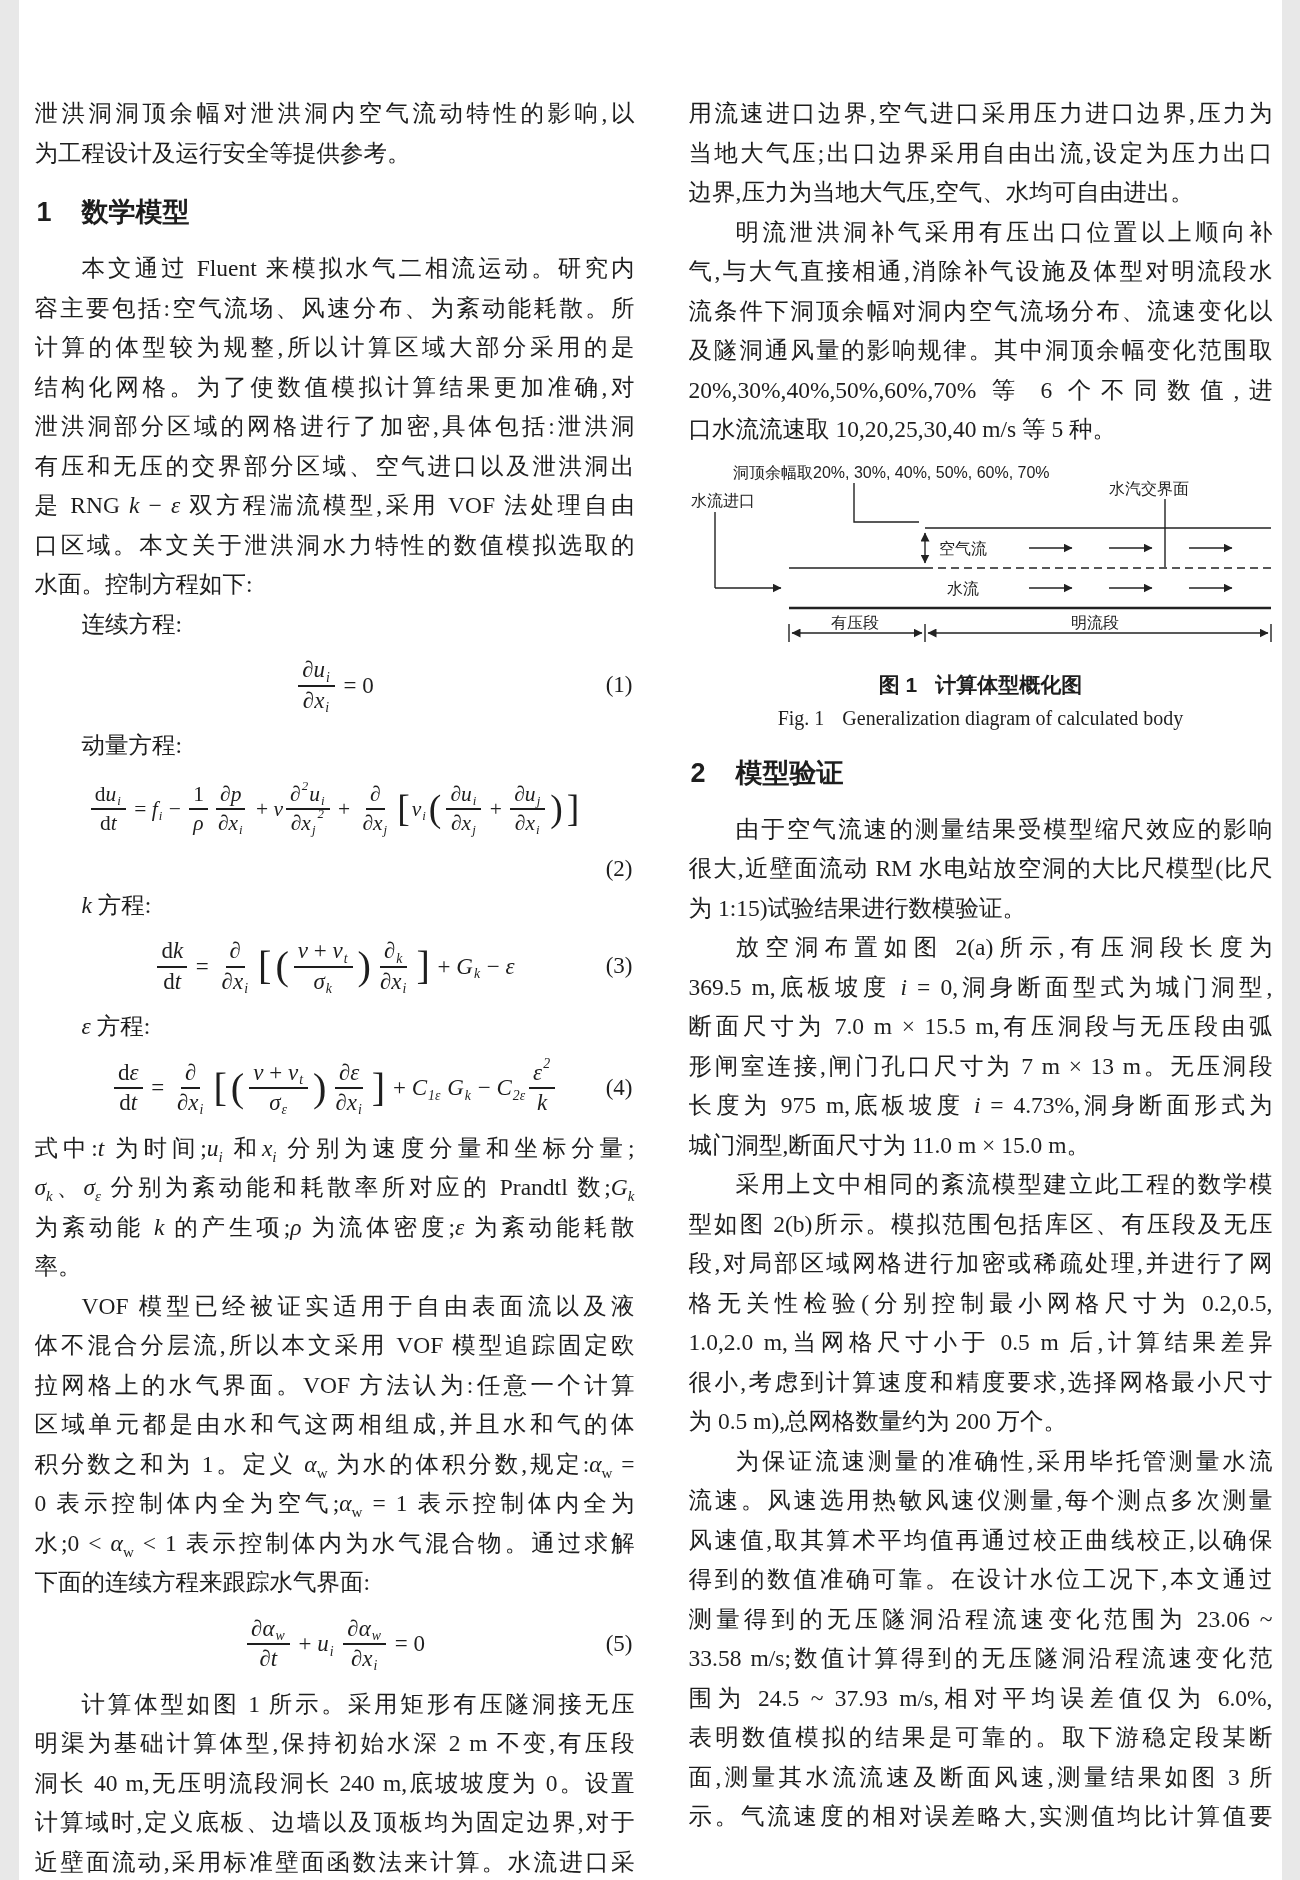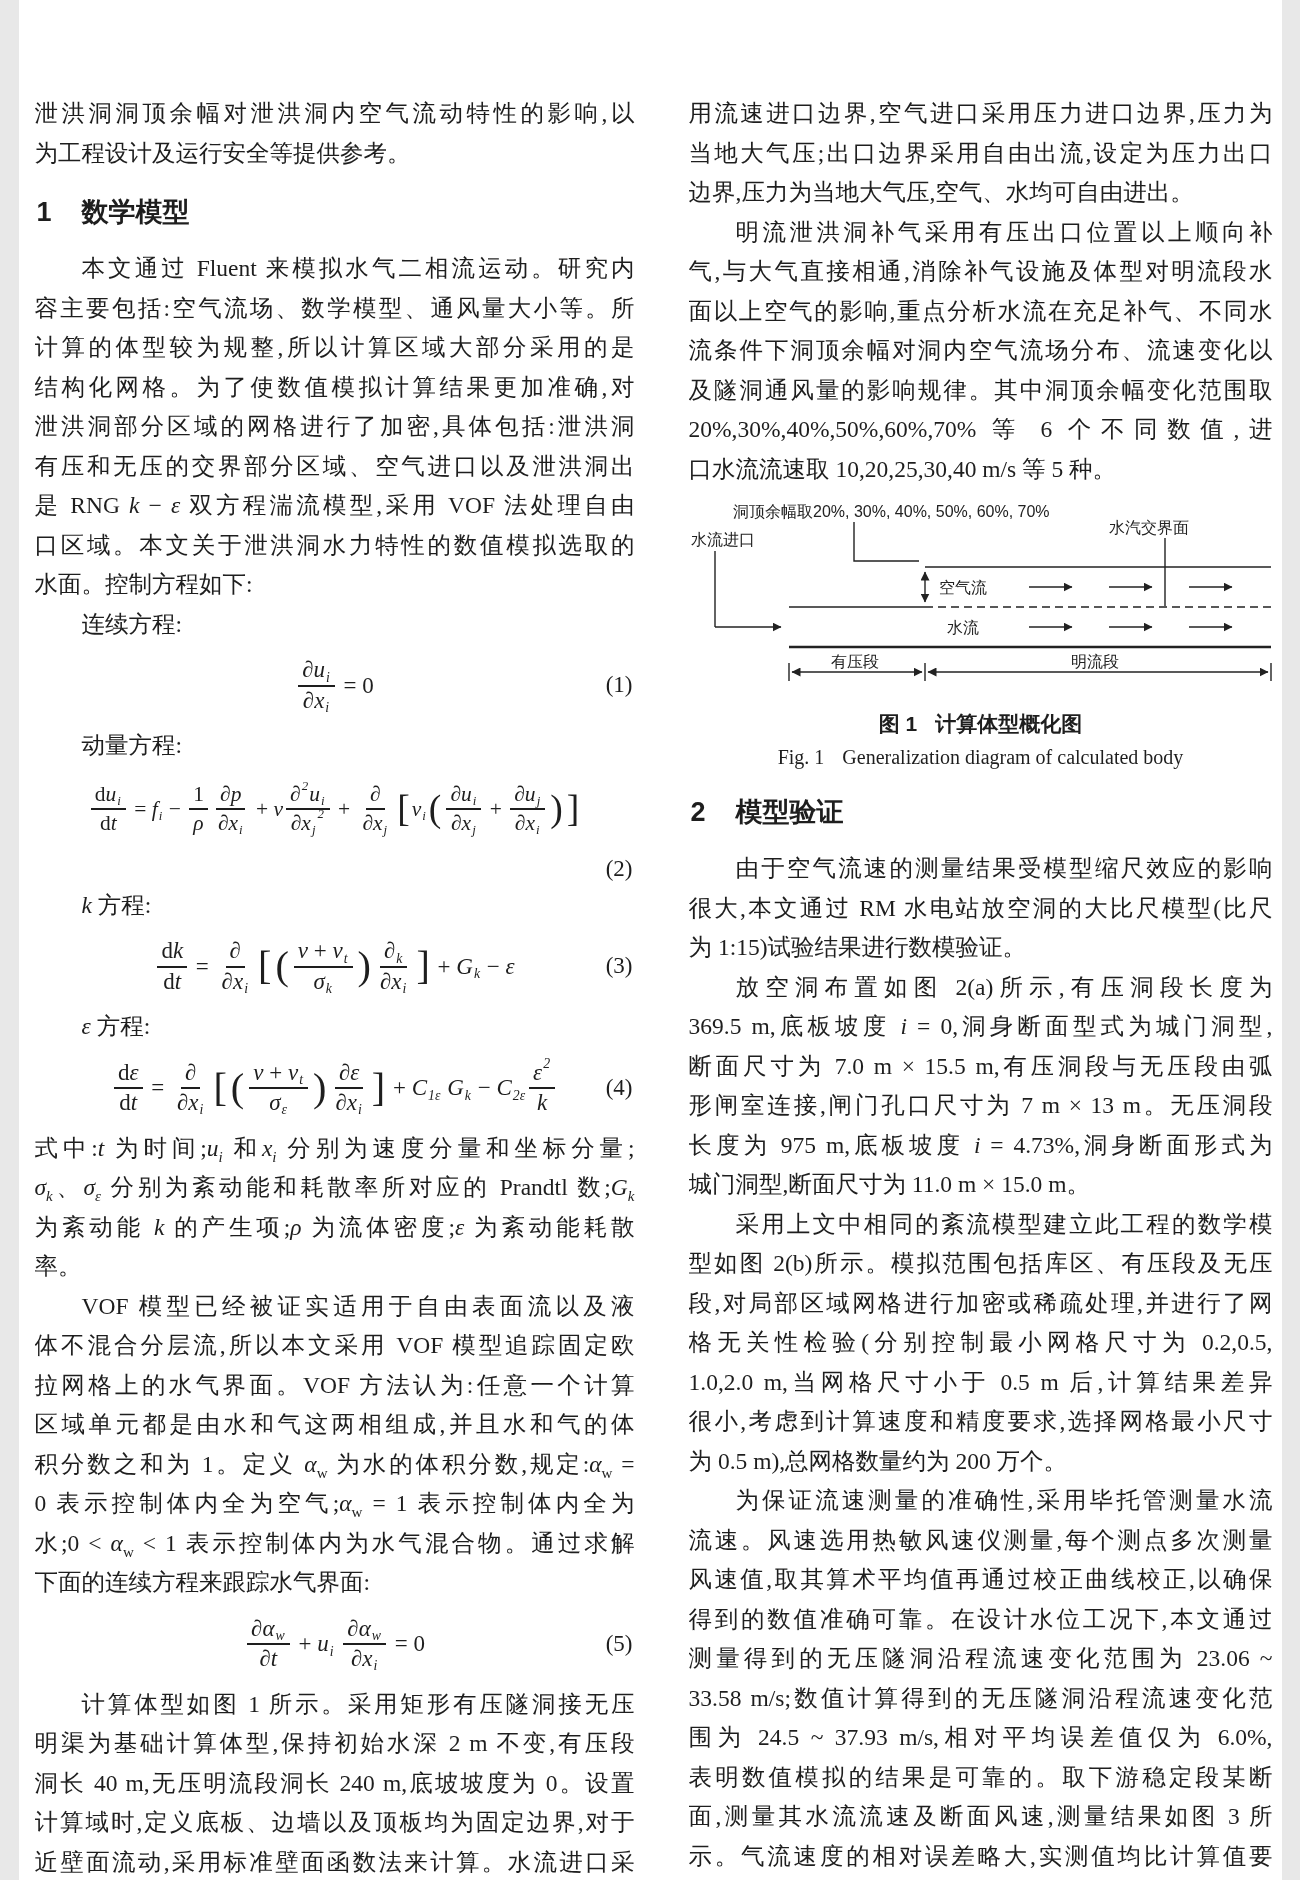--- a/index.html
+++ b/index.html
@@ -72,21 +72,21 @@
 
   <div class="col col-left">
     <div class="ln fill">泄洪洞洞顶余幅对泄洪洞内空气流动特性的影响,以</div>
     <div class="ln last">为工程设计及运行安全等提供参考。</div>
 
     <div class="sec-h">
       <span class="num">1</span><span>数学模型</span>
     </div>
 
     <div class="ln fill indent">本文通过 Fluent 来模拟水气二相流运动。研究内</div>
-    <div class="ln fill">容主要包括:空气流场、数学模型、通风量大小等。所</div>
+    <div class="ln fill">容主要包括:空气流场、风速分布、为紊动能耗散。所</div>
     <div class="ln fill">计算的体型较为规整,所以计算区域大部分采用的是</div>
     <div class="ln fill">结构化网格。为了使数值模拟计算结果更加准确,对</div>
     <div class="ln fill">泄洪洞部分区域的网格进行了加密,具体包括:泄洪洞</div>
     <div class="ln fill">有压和无压的交界部分区域、空气进口以及泄洪洞出</div>
     <div class="ln fill">是 RNG <i>k</i> − <i>ε</i> 双方程湍流模型,采用 VOF 法处理自由</div>
     <div class="ln fill">口区域。本文关于泄洪洞水力特性的数值模拟选取的</div>
     <div class="ln last">水面。控制方程如下:</div>
 
     <div class="ln last indent">连续方程:</div>
 
@@ -142,21 +142,20 @@
     <div class="ln fill">近壁面流动,采用标准壁面函数法来计算。水流进口采</div>
   </div>
 
   <div class="col col-right">
     <div class="ln fill">用流速进口边界,空气进口采用压力进口边界,压力为</div>
     <div class="ln fill">当地大气压;出口边界采用自由出流,设定为压力出口</div>
     <div class="ln last">边界,压力为当地大气压,空气、水均可自由进出。</div>
 
     <div class="ln fill indent">明流泄洪洞补气采用有压出口位置以上顺向补</div>
     <div class="ln fill">气,与大气直接相通,消除补气设施及体型对明流段水</div>
-    <div class="ln fill">面以上空气的影响,重点分析水流在充足补气、不同水</div>
     <div class="ln fill">流条件下洞顶余幅对洞内空气流场分布、流速变化以</div>
     <div class="ln fill">及隧洞通风量的影响规律。其中洞顶余幅变化范围取</div>
     <div class="ln fill">20%,30%,40%,50%,60%,70% 等 6 个不同数值,进</div>
     <div class="ln last">口水流流速取 10,20,25,30,40 m/s 等 5 种。</div>
 
     <div class="figure">
       <svg width="584" height="200" viewBox="0 0 584 200">
         <defs>
           <marker id="arr" markerWidth="10" markerHeight="9" refX="8.5" refY="4.5" orient="auto-start-reverse" markerUnits="userSpaceOnUse">
             <path d="M0 0 L9 4.5 L0 9 z" fill="#222"></path>
@@ -211,21 +210,21 @@
     </div>
     <div class="fig-cap-en">
       <span class="cap-num">Fig. 1</span><span>Generalization diagram of calculated body</span>
     </div>
 
     <div class="sec-h">
       <span class="num">2</span><span>模型验证</span>
     </div>
 
     <div class="ln fill indent">由于空气流速的测量结果受模型缩尺效应的影响</div>
-    <div class="ln fill">很大,本文通过 RM 水电站放空洞的大比尺模型(比尺</div>
+    <div class="ln fill">很大,近壁面流动 RM 水电站放空洞的大比尺模型(比尺</div>
     <div class="ln last">为 1:15)试验结果进行数模验证。</div>
 
     <div class="ln fill indent">放空洞布置如图 2(a)所示,有压洞段长度为</div>
     <div class="ln fill">369.5 m,底板坡度 <i>i</i> = 0,洞身断面型式为城门洞型,</div>
     <div class="ln fill">断面尺寸为 7.0 m × 15.5 m,有压洞段与无压段由弧</div>
     <div class="ln fill">形闸室连接,闸门孔口尺寸为 7 m × 13 m。无压洞段</div>
     <div class="ln fill">长度为 975 m,底板坡度 <i>i</i> = 4.73%,洞身断面形式为</div>
     <div class="ln last">城门洞型,断面尺寸为 11.0 m × 15.0 m。</div>
 
     <div class="ln fill indent">采用上文中相同的紊流模型建立此工程的数学模</div>

